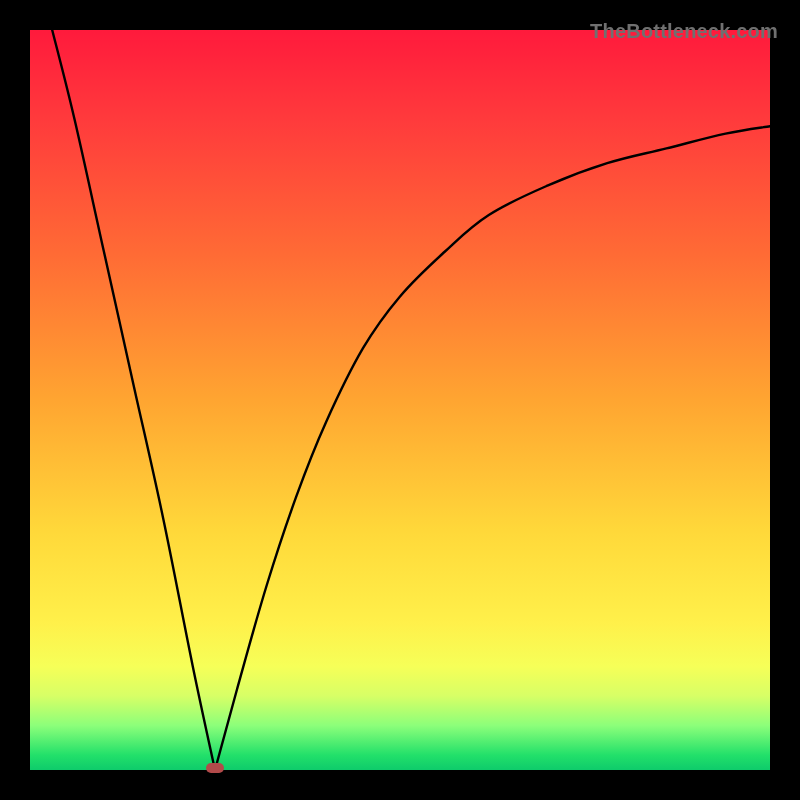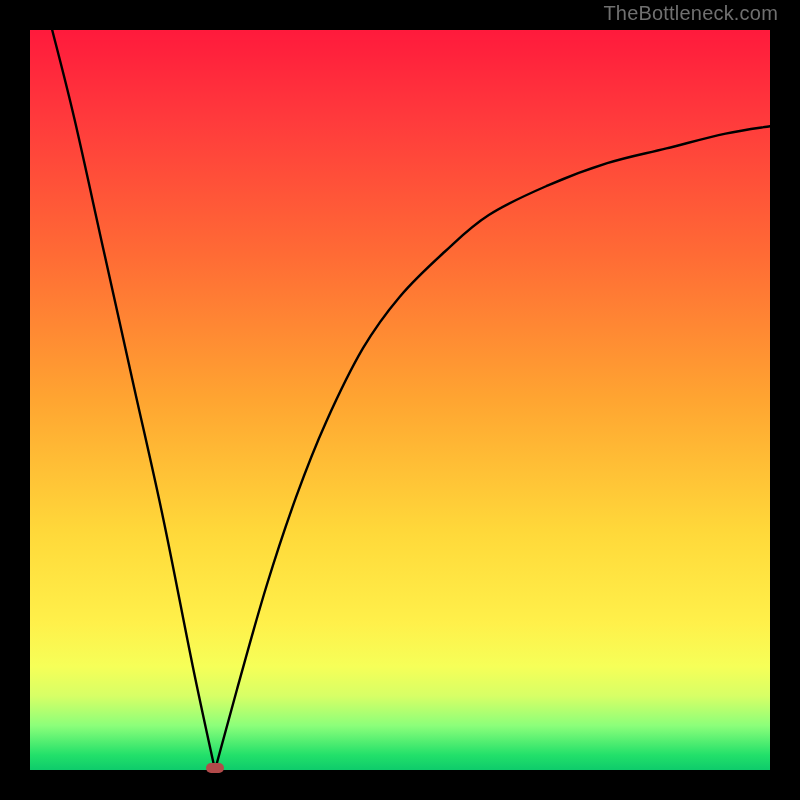--- a/index.html
+++ b/index.html
@@ -36,25 +36,25 @@
       #fff04a 80%,
       #f6ff58 86%,
       #d7ff66 90%,
       #8cff7a 94%,
       #22e06a 98%,
       #0ecb6b 100%
     );
   }
   .watermark {
     position: absolute;
-    top: 2px;
+    top: 20px;
     right: 22px;
     color: #707070;
     font-size: 20px;
-    font-weight: 400;
+    font-weight: 700;
     letter-spacing: 0.2px;
     user-select: none;
   }
   .curve-svg {
     position: absolute;
     left: 30px;
     top: 30px;
     width: 740px;
     height: 740px;
     overflow: visible;

